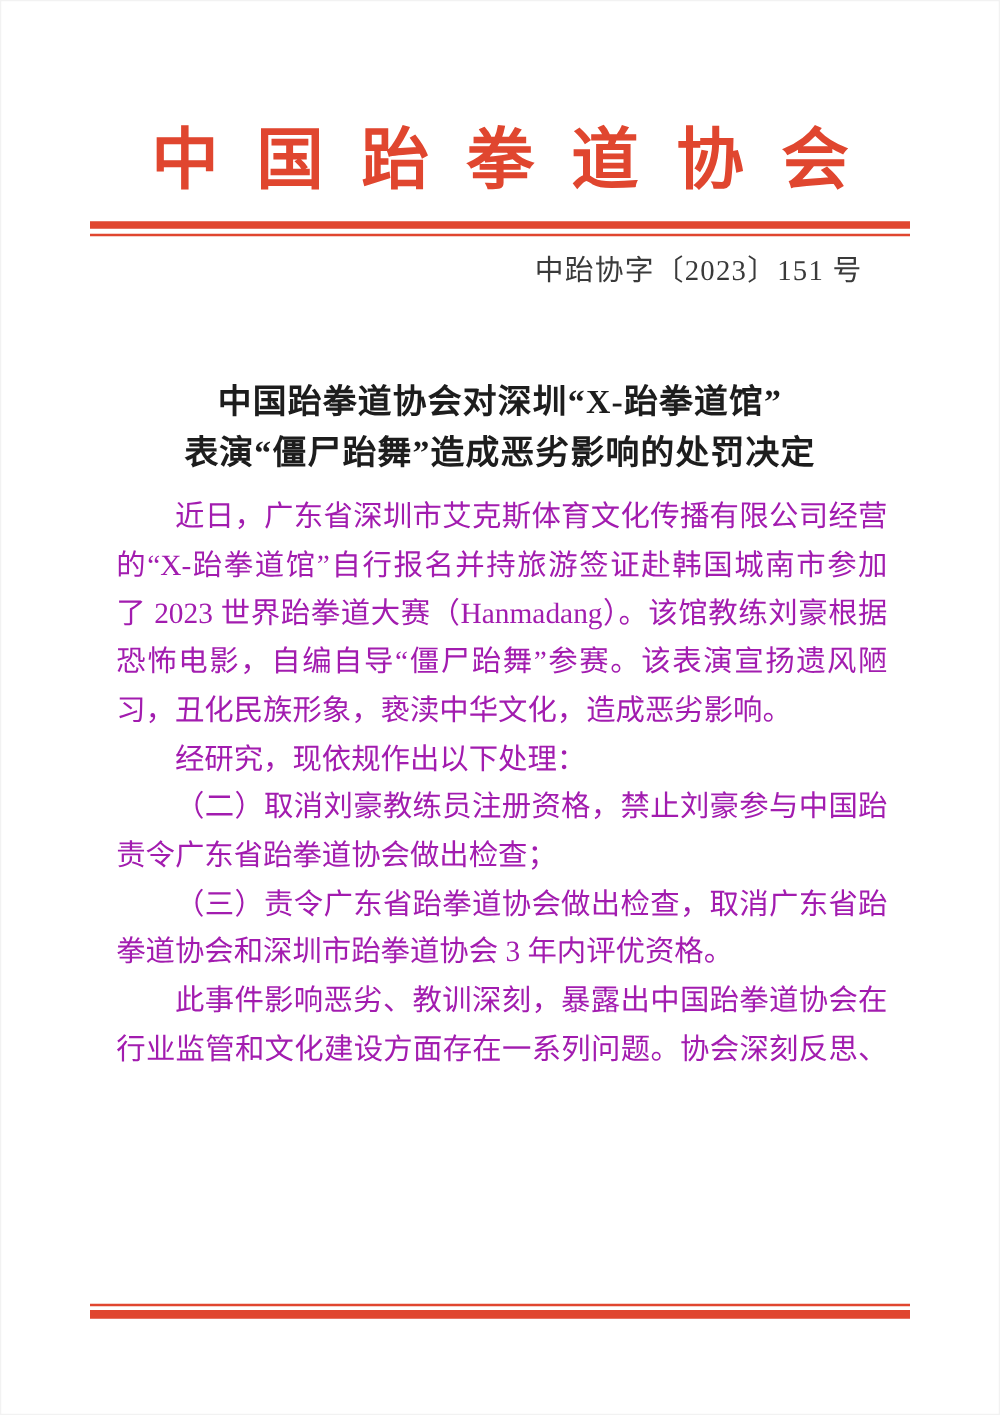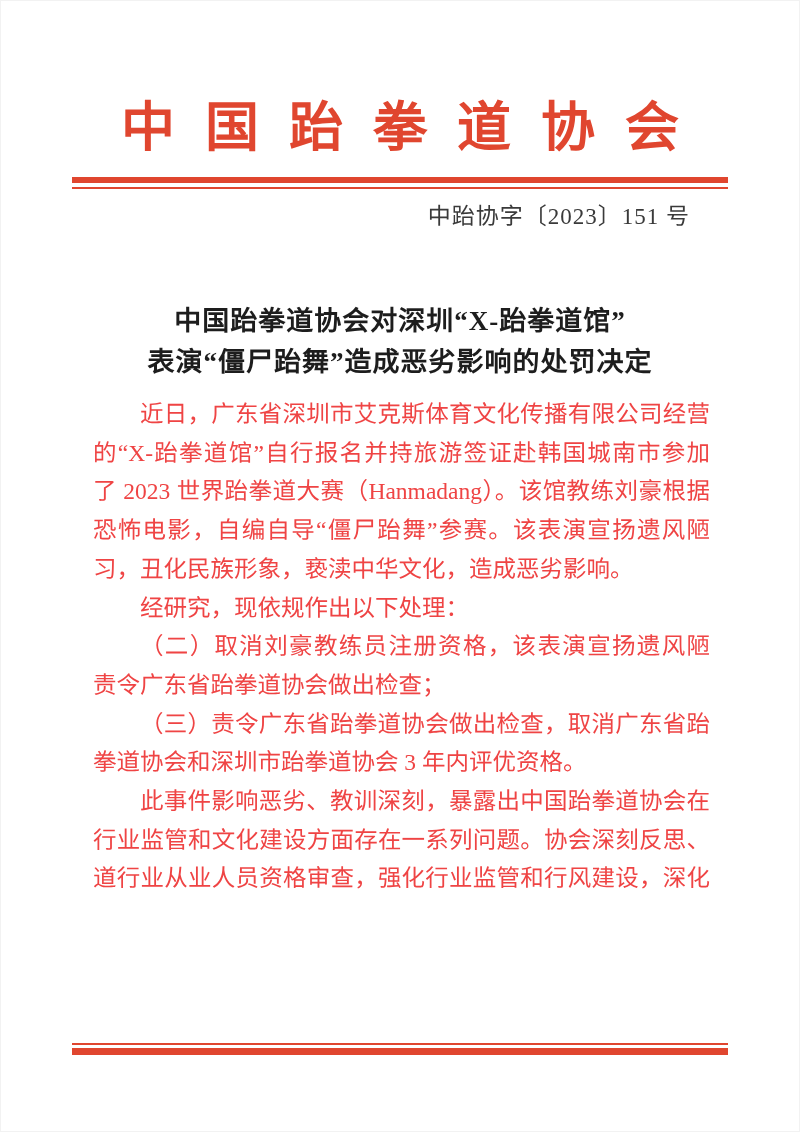--- a/index.html
+++ b/index.html
@@ -41,21 +41,21 @@
     font-weight:700;
     font-size:27px;line-height:41px;
     color:#1d1d1d;
     letter-spacing:1px;
     margin-top:25px;
   }
   
   .doc-body{
     position:absolute;top:395px;left:93px;right:90px;
     font-size:23.5px;line-height:38.7px;
-    color:#ef4444;
+    color:#a21caf;
   }
   .doc-body .line{
     text-align:justify;
     text-align-last:justify;
     white-space:normal;
   }
   .doc-body .line.last{text-align-last:left;}
   .doc-body .line.indent{text-indent:2em;}
 </style>
 </head>
@@ -75,25 +75,24 @@
     <div>表演“僵尸跆舞”造成恶劣影响的处罚决定</div>
   </div>
 
   <div class="doc-body">
       <div class="line indent">近日，广东省深圳市艾克斯体育文化传播有限公司经营</div>
       <div class="line">的“X-跆拳道馆”自行报名并持旅游签证赴韩国城南市参加</div>
       <div class="line">了 2023 世界跆拳道大赛（Hanmadang）。该馆教练刘豪根据</div>
       <div class="line">恐怖电影，自编自导“僵尸跆舞”参赛。该表演宣扬遗风陋</div>
       <div class="line last">习，丑化民族形象，亵渎中华文化，造成恶劣影响。</div>
       <div class="line indent last">经研究，现依规作出以下处理：</div>
-      <div class="line indent">（二）取消刘豪教练员注册资格，该表演宣扬遗风陋</div>
+      <div class="line indent">（二）取消刘豪教练员注册资格，禁止刘豪参与中国跆</div>
       <div class="line last">责令广东省跆拳道协会做出检查；</div>
       <div class="line indent">（三）责令广东省跆拳道协会做出检查，取消广东省跆</div>
       <div class="line last">拳道协会和深圳市跆拳道协会 3 年内评优资格。</div>
       <div class="line indent">此事件影响恶劣、教训深刻，暴露出中国跆拳道协会在</div>
       <div class="line">行业监管和文化建设方面存在一系列问题。协会深刻反思、</div>
-      <div class="line">道行业从业人员资格审查，强化行业监管和行风建设，深化</div>
     </div>
 
   <div class="rule rule-bottom-thin"></div>
   <div class="rule rule-bottom-thick"></div>
 
 </div>
 
 </body></html>

